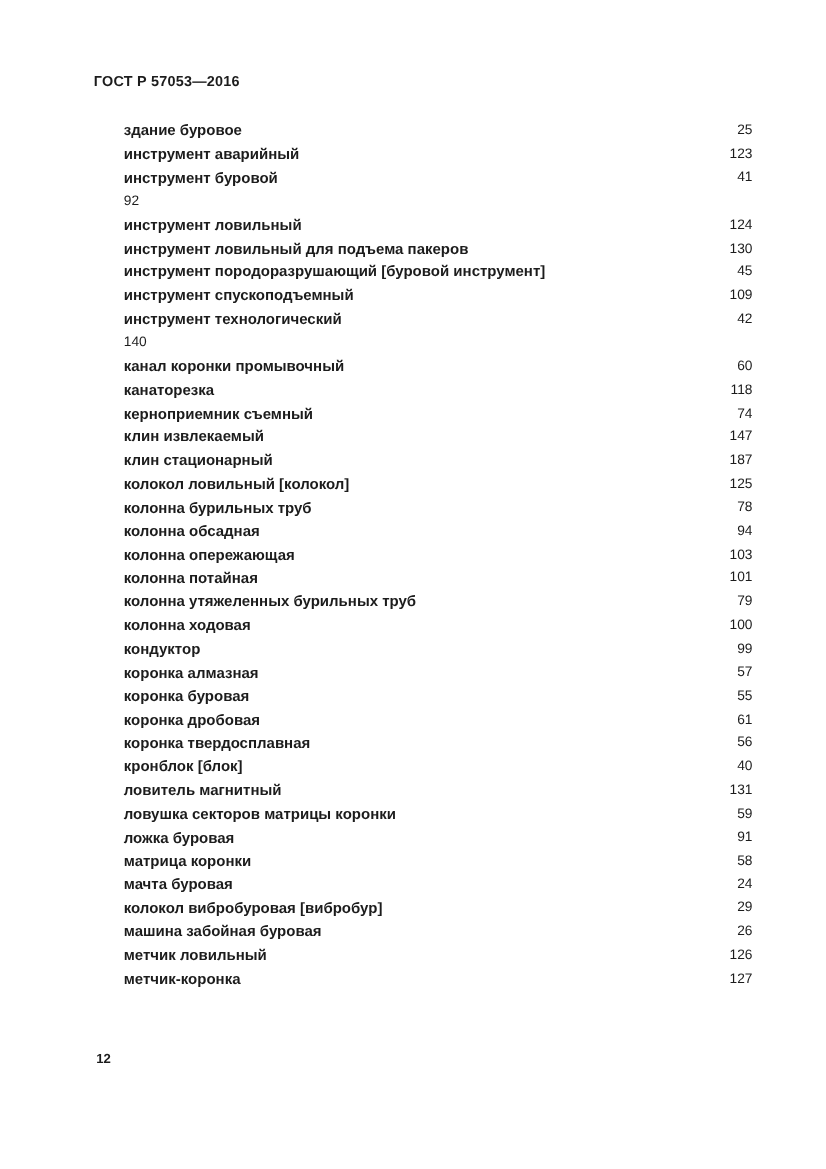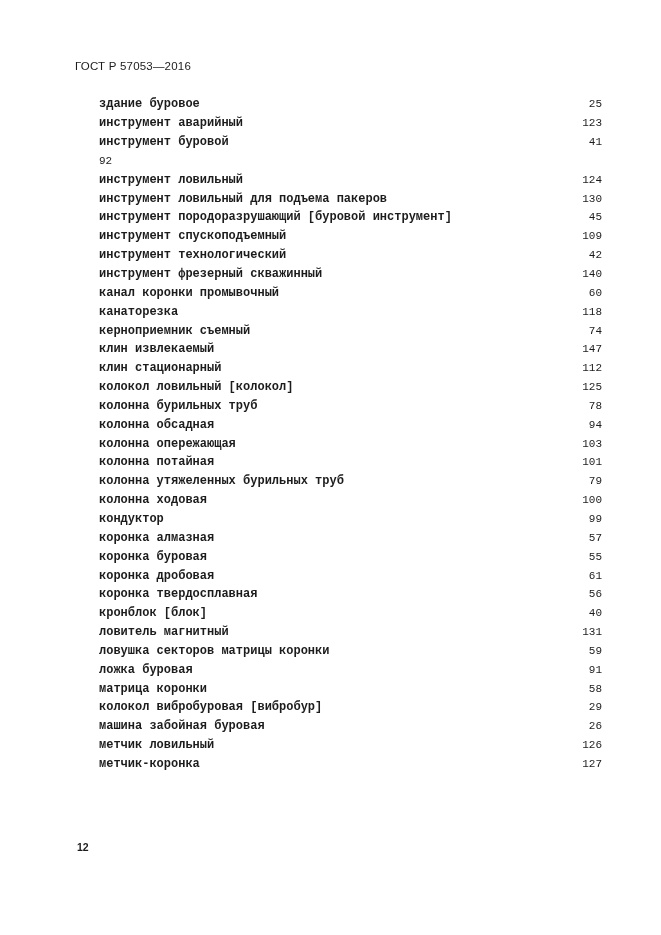--- a/index.html
+++ b/index.html
@@ -14,36 +14,35 @@
     background: #ffffff;
     font-family: "Liberation Sans", sans-serif;
     color: #1c1c1c;
     overflow: hidden;
   }
   .header {
     position: absolute;
     left: 75px;
     top: 60px;
     font-size: 11.5px;
-    font-weight: normal;
+    font-weight: bold;
     letter-spacing: 0.2px;
     white-space: nowrap;
   }
   .index-list {
     position: absolute;
     left: 99px;
     top: 95px;
     width: 503px;
   }
   .row {
     display: flex;
     justify-content: space-between;
     align-items: center;
     height: 18.85px;
-    font-family: Liberation Mono, monospace;
   }
   .term {
     font-size: 12px;
     font-weight: bold;
     white-space: nowrap;
     padding-right: 12px;
   }
   .pagenum {
     font-size: 11px;
     font-weight: normal;
@@ -104,21 +103,20 @@
         <span class="term">инструмент спускоподъемный</span>
         <span class="pagenum">109</span>
       </div>
 
       <div class="row">
         <span class="term">инструмент технологический</span>
         <span class="pagenum">42</span>
       </div>
 
       <div class="row">
-        <span class="term">инструмент фрезерный скважинный</span>
         <span class="pagenum">140</span>
       </div>
 
       <div class="row">
         <span class="term">канал коронки промывочный</span>
         <span class="pagenum">60</span>
       </div>
 
       <div class="row">
         <span class="term">канаторезка</span>
@@ -130,21 +128,21 @@
         <span class="pagenum">74</span>
       </div>
 
       <div class="row">
         <span class="term">клин извлекаемый</span>
         <span class="pagenum">147</span>
       </div>
 
       <div class="row">
         <span class="term">клин стационарный</span>
-        <span class="pagenum">112</span>
+        <span class="pagenum">187</span>
       </div>
 
       <div class="row">
         <span class="term">колокол ловильный [колокол]</span>
         <span class="pagenum">125</span>
       </div>
 
       <div class="row">
         <span class="term">колонна бурильных труб</span>
         <span class="pagenum">78</span>
@@ -219,20 +217,24 @@
       <div class="row">
         <span class="term">ложка буровая</span>
         <span class="pagenum">91</span>
       </div>
 
       <div class="row">
         <span class="term">матрица коронки</span>
         <span class="pagenum">58</span>
       </div>
 
+      <div class="row">
+        <span class="term">мачта буровая</span>
+        <span class="pagenum">24</span>
+      </div>
 
       <div class="row">
         <span class="term">колокол вибробуровая [вибробур]</span>
         <span class="pagenum">29</span>
       </div>
 
 
       <div class="row">
         <span class="term">машина забойная буровая</span>
         <span class="pagenum">26</span>

